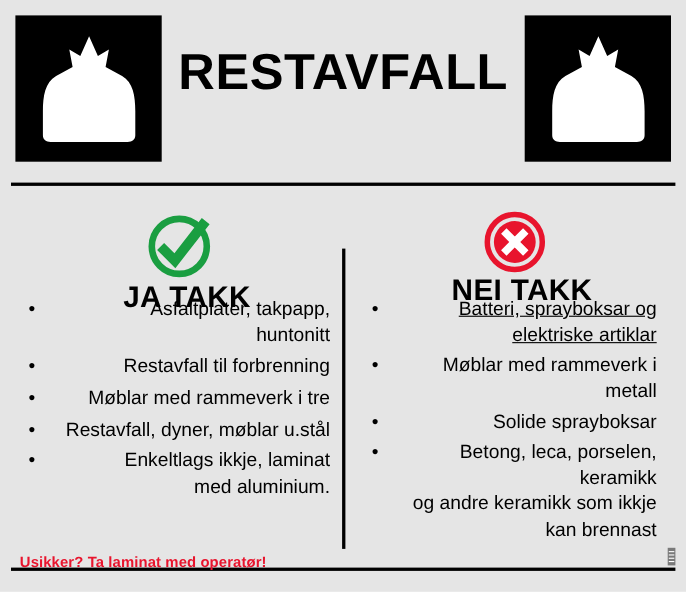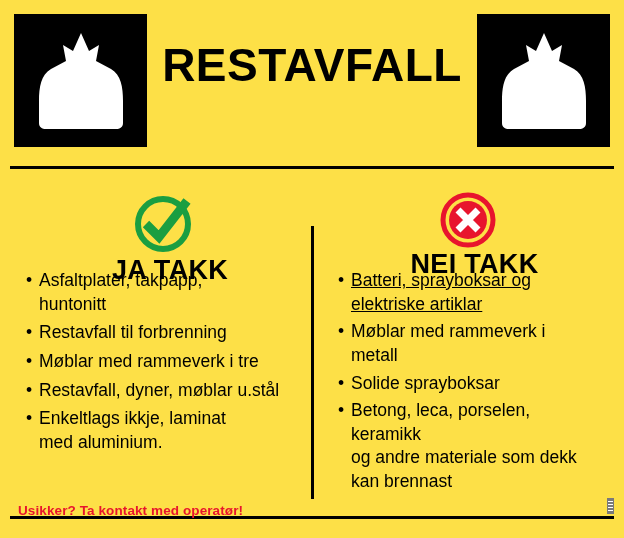--- a/index.html
+++ b/index.html
@@ -10,22 +10,23 @@
   body {
     width: 624px;
     height: 538px;
     font-family: "Liberation Sans", sans-serif;
     overflow: hidden;
   }
   #poster {
     position: relative;
     width: 624px;
     height: 538px;
-    background: #fde047;
+    background: #e5e5e5;
     box-sizing: border-box;
+    text-align: right;
   }
 
   
   .header {
     position: absolute;
     left: 0;
     top: 0;
     width: 624px;
     height: 166px;
     display: flex;
@@ -232,29 +233,29 @@
           <path d="M19 19 L39 39 M39 19 L19 39" stroke="#ffffff" stroke-width="7" stroke-linecap="butt"></path>
         </svg>
         <div class="col-head-label">NEI TAKK</div>
       </div>
       <ul class="bullets">
         <li style="white-space:pre-line;text-decoration:underline;">Batteri, sprayboksar og
  elektriske artiklar</li>
         <li>Møblar med rammeverk i metall</li>
         <li>Solide sprayboksar</li>
         <li style="white-space:pre-line;">Betong, leca, porselen, keramikk
- og andre materiale som dekk
+ og andre keramikk som ikkje
  kan brennast</li>
       </ul>
     </div>
   </div>
 
   <div class="rule-bottom"></div>
 
-  <div class="footer-note">Usikker? Ta kontakt med operatør!</div>
+  <div class="footer-note">Usikker? Ta laminat med operatør!</div>
 
   <div class="corner-mark">
     <div class="tick" style="top:3px;"></div>
     <div class="tick" style="top:6px;"></div>
     <div class="tick" style="top:9px;"></div>
     <div class="tick" style="top:12px;"></div>
   </div>
 
 </div>
 

